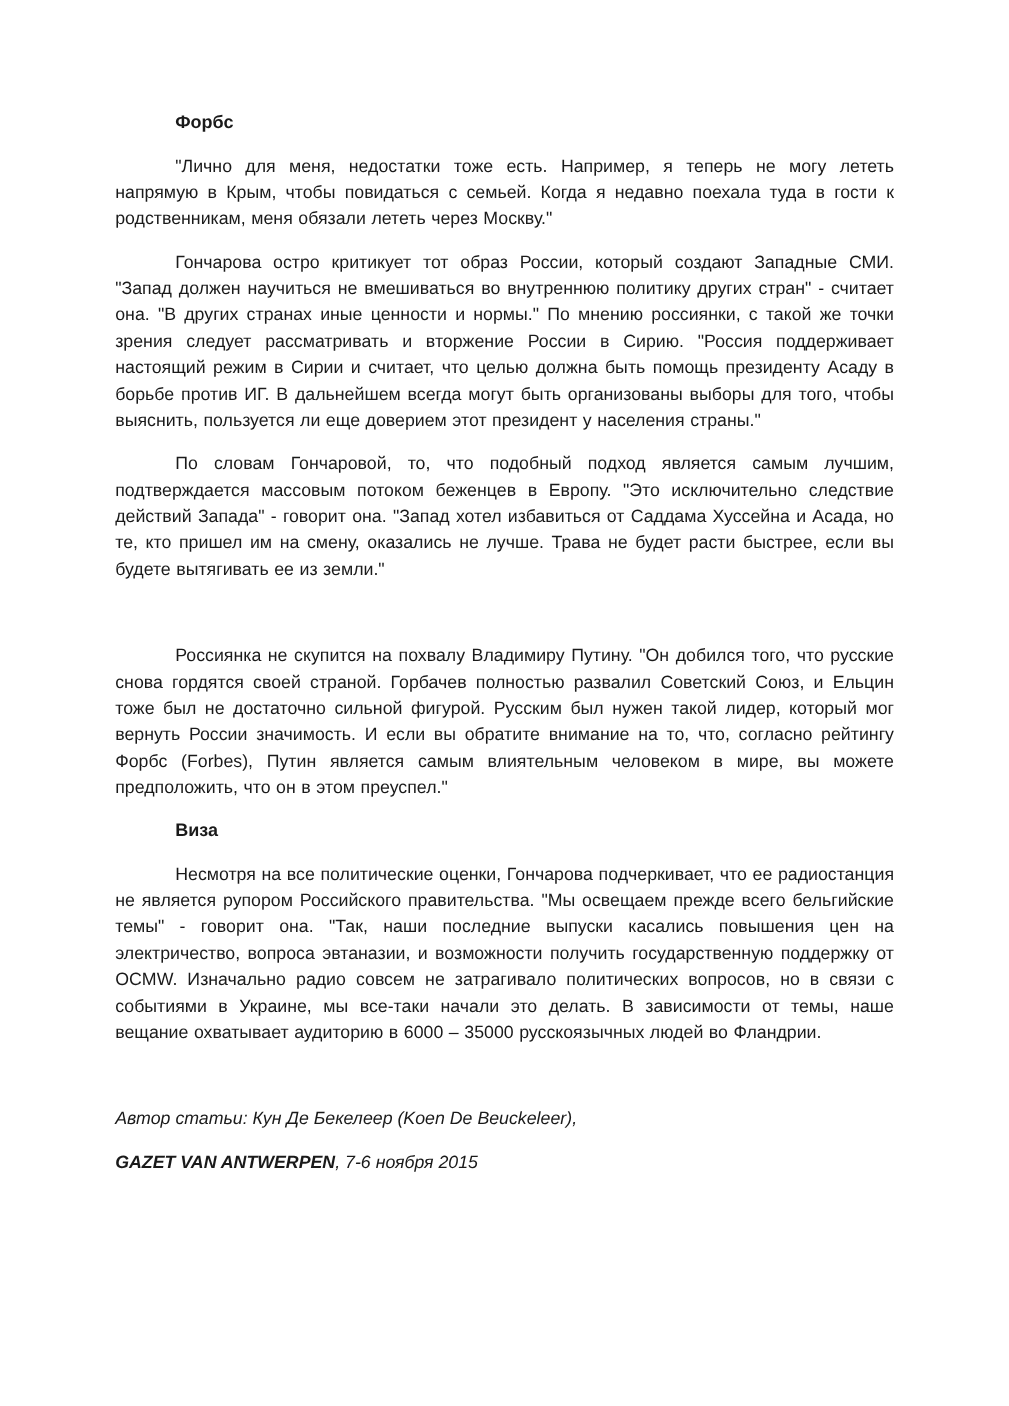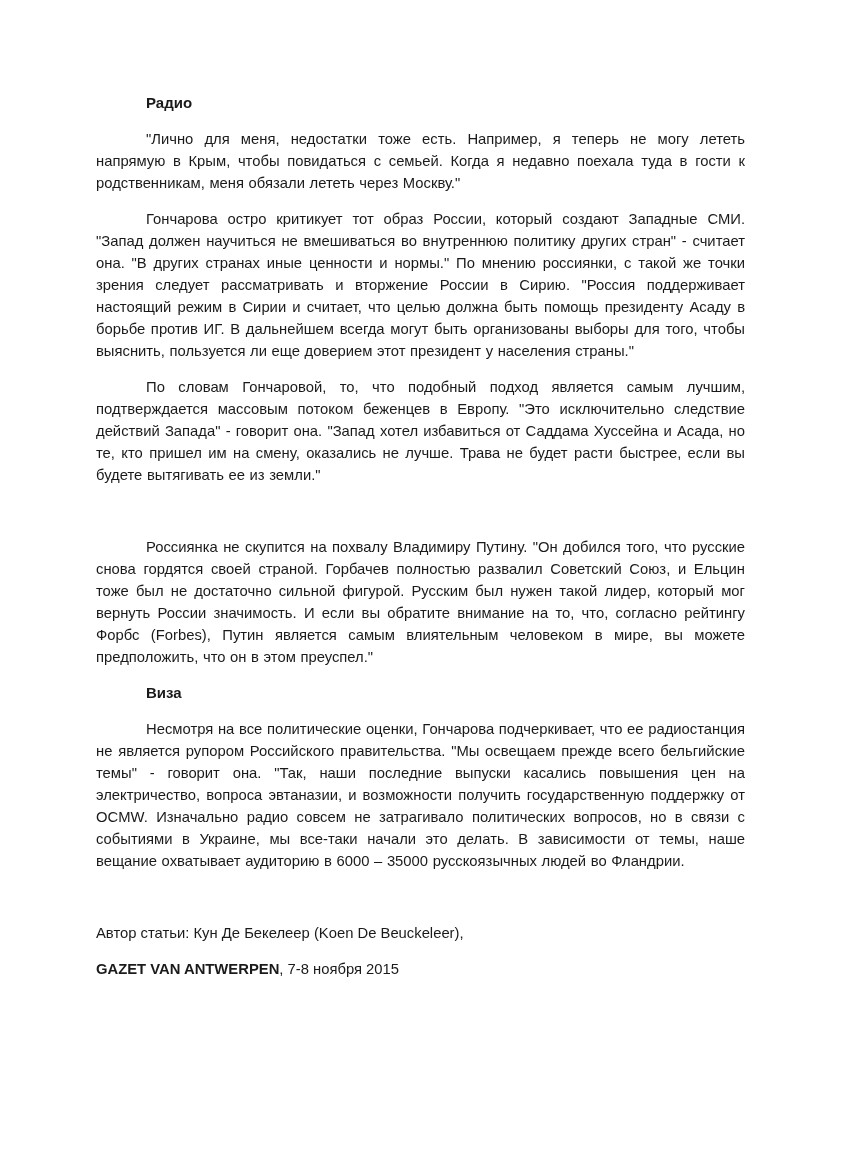--- a/index.html
+++ b/index.html
@@ -40,46 +40,47 @@
     line-height: 22px;
     font-weight: bold;
     text-indent: 50px;
   }
   .footer-line {
     margin: 0 0 14px 0;
     font-size: 14.8px;
     line-height: 22px;
     text-align: left;
     text-indent: 0;
+    font-style: italic;
   }
   .bold { font-weight: bold; text-align: right; }
 </style>
 </head>
 <body>
 
 <div class="page">
   <div class="content">
 
-    <h2 class="heading">Радио</h2>
+    <h2 class="heading">Форбс</h2>
 
     <p class="para">"Лично для меня, недостатки тоже есть. Например, я теперь не могу лететь напрямую в Крым, чтобы повидаться с семьей. Когда я недавно поехала туда в гости к родственникам, меня обязали лететь через Москву."</p>
 
     <p class="para">Гончарова остро критикует тот образ России, который создают Западные СМИ. "Запад должен научиться не вмешиваться во внутреннюю политику других стран" - считает она. "В других странах иные ценности и нормы." По мнению россиянки, с такой же точки зрения следует рассматривать  и вторжение России в Сирию.  "Россия поддерживает настоящий режим в Сирии и считает, что  целью должна быть помощь президенту Асаду в борьбе против ИГ. В дальнейшем всегда могут быть организованы выборы для того, чтобы выяснить, пользуется ли еще доверием этот президент у населения страны."</p>
 
     <p class="para">По словам Гончаровой, то, что подобный подход является самым лучшим, подтверждается массовым потоком беженцев в Европу. "Это исключительно следствие действий Запада" -  говорит она.  "Запад хотел избавиться от Саддама Хуссейна и Асада, но те, кто пришел им на смену, оказались не лучше. Трава не будет расти быстрее, если вы будете вытягивать ее из земли."</p>
 
     <p class="para empty"></p>
 
 
     <p class="para">Россиянка не скупится на похвалу Владимиру Путину. "Он добился того, что русские снова гордятся своей страной. Горбачев полностью развалил Советский Союз, и Ельцин тоже был не достаточно сильной фигурой. Русским был нужен такой лидер, который мог вернуть России значимость. И если вы обратите внимание на то, что, согласно рейтингу Форбс (Forbes), Путин является самым влиятельным человеком в мире, вы можете предположить, что он в этом преуспел."</p>
 
     <h2 class="heading">Виза</h2>
 
     <p class="para">Несмотря на все  политические  оценки, Гончарова подчеркивает, что ее радиостанция не является рупором Российского правительства. "Мы освещаем  прежде всего бельгийские темы" - говорит она. "Так, наши последние выпуски касались повышения цен на электричество, вопроса эвтаназии, и возможности получить государственную поддержку от OCMW. Изначально радио совсем не затрагивало  политических вопросов, но в связи с событиями в Украине, мы все-таки начали это делать. В зависимости от темы, наше вещание охватывает аудиторию в  6000 – 35000 русскоязычных людей во Фландрии.</p>
 
     <p class="para empty"></p>
 
     <p class="footer-line">Автор статьи: Кун Де Бекелеер (Koen De Beuckeleer),</p>
 
-    <p class="footer-line"><span class="bold">GAZET VAN ANTWERPEN</span><span>, 7-8 ноября 2015</span></p>
+    <p class="footer-line"><span class="bold">GAZET VAN ANTWERPEN</span><span>, 7-6 ноября 2015</span></p>
 
   </div>
 </div>
 
 </body></html>

